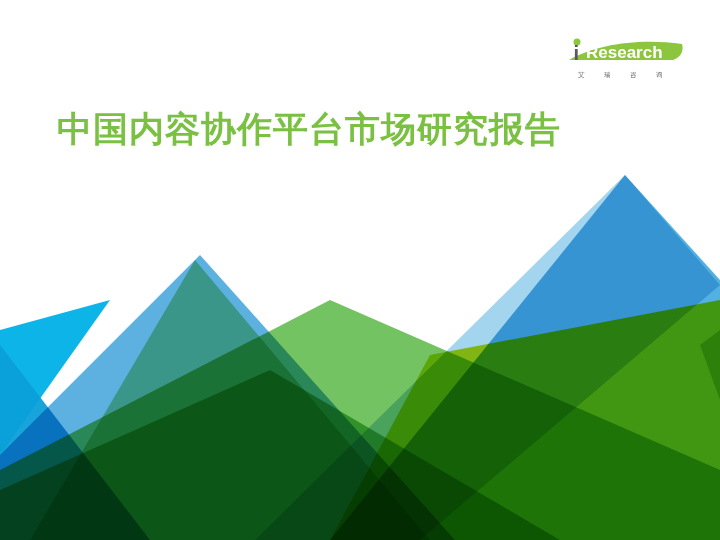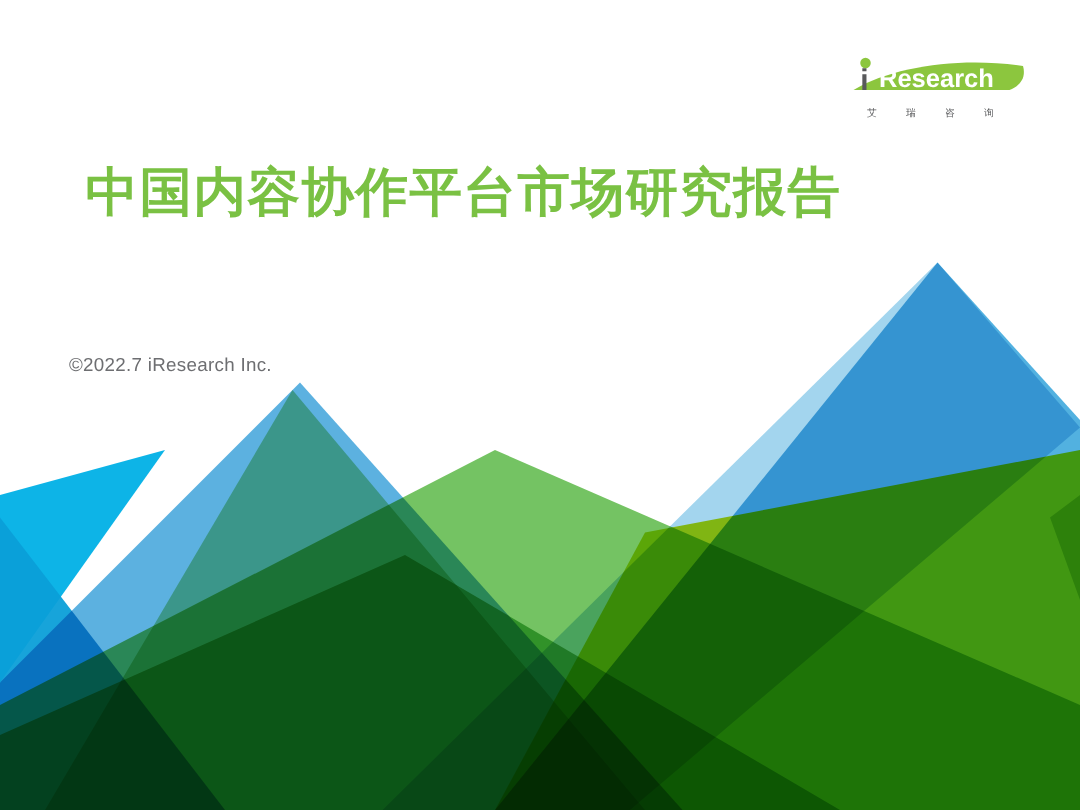--- a/index.html
+++ b/index.html
@@ -100,15 +100,14 @@
 
       <text x="24" y="86" font-family="DejaVu Sans, sans-serif" font-size="13" fill="#58595b">艾</text>
       <text x="76" y="86" font-family="DejaVu Sans, sans-serif" font-size="13" fill="#58595b">瑞</text>
       <text x="128" y="86" font-family="DejaVu Sans, sans-serif" font-size="13" fill="#58595b">咨</text>
       <text x="180" y="86" font-family="DejaVu Sans, sans-serif" font-size="13" fill="#58595b">询</text>
     </svg>
   </div>
 
   <div id="title">中国内容协作平台市场研究报告</div>
 
-  <div id="copyright">©2022.7 iResearch Inc.</div>
 
 </div>
 
 </body></html>

